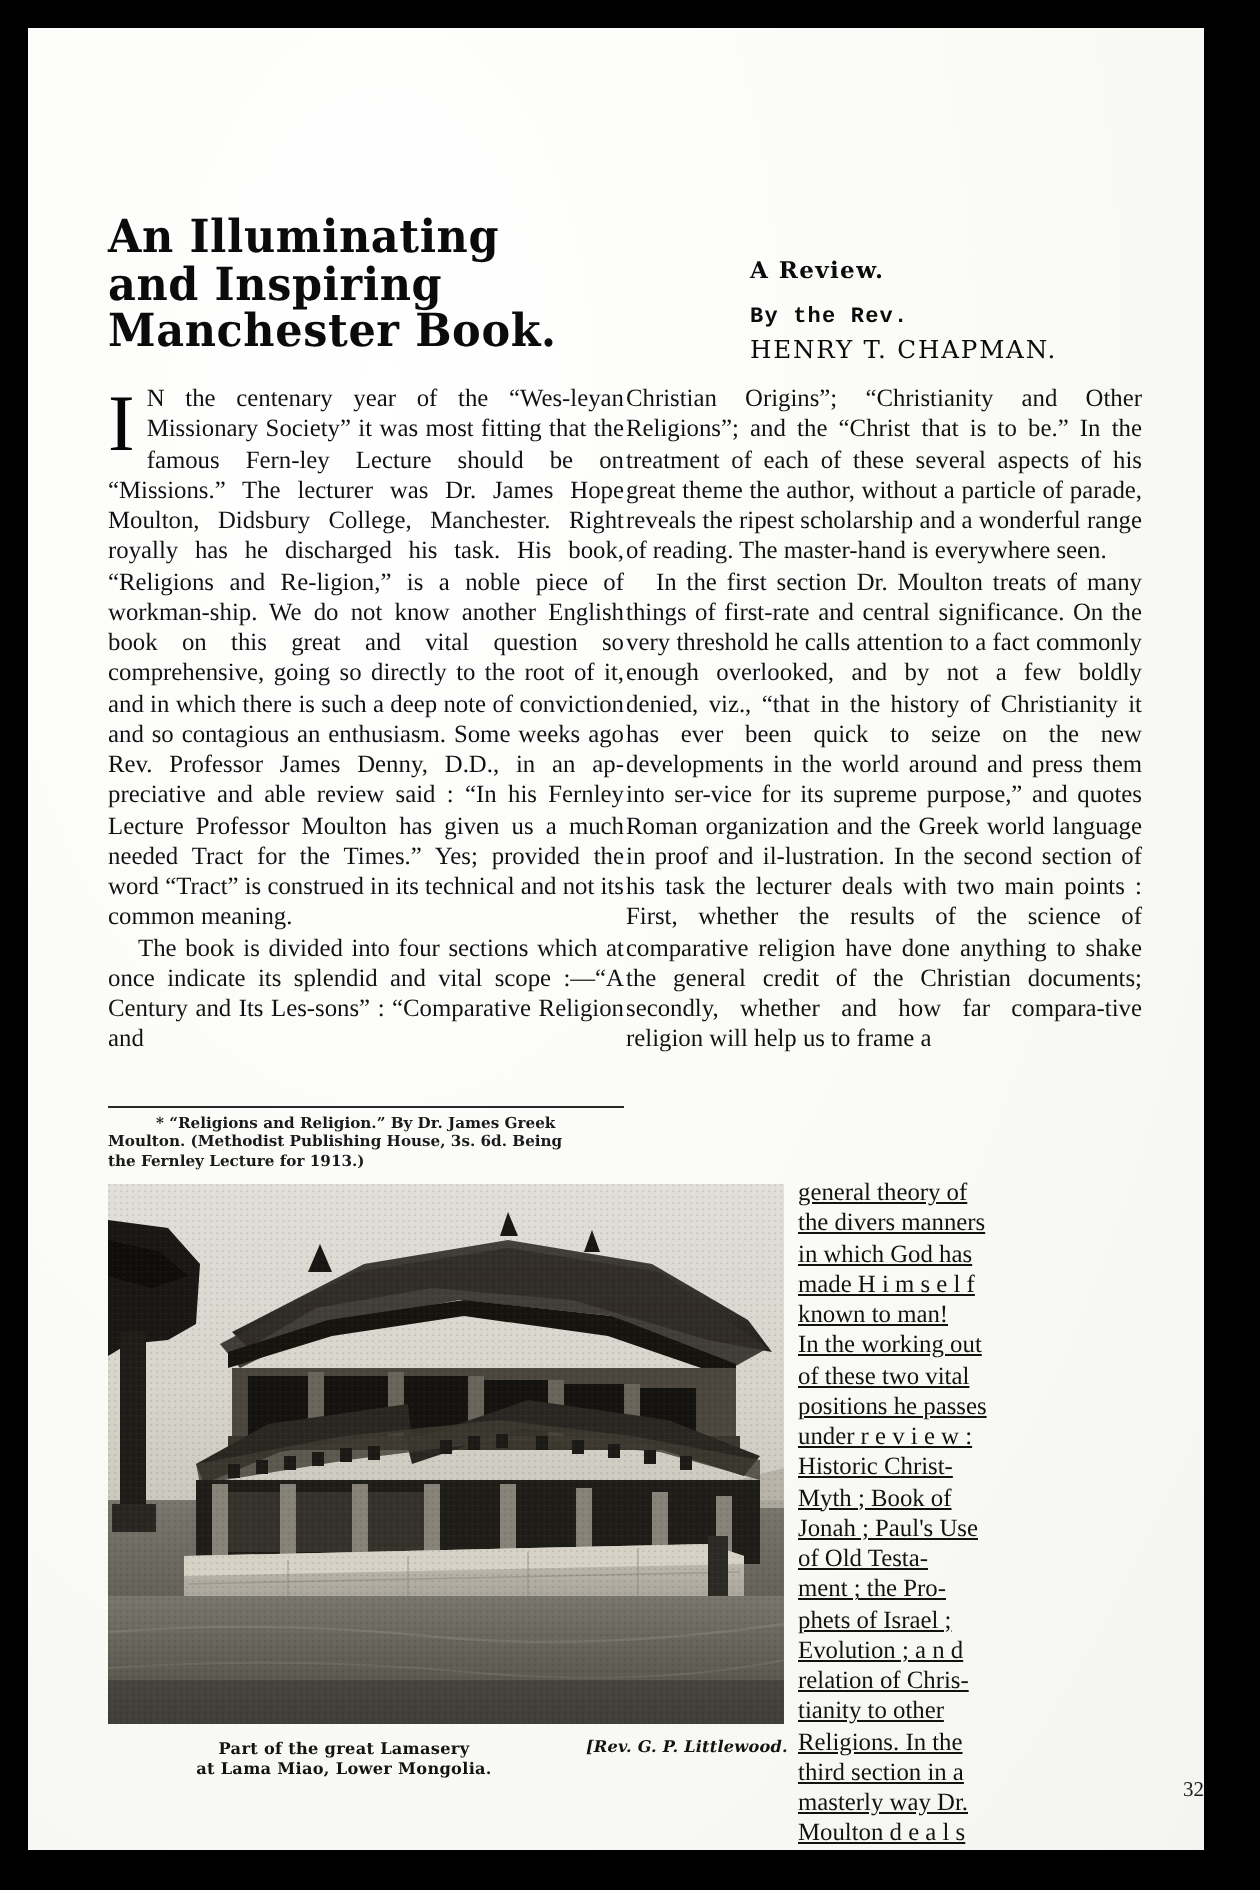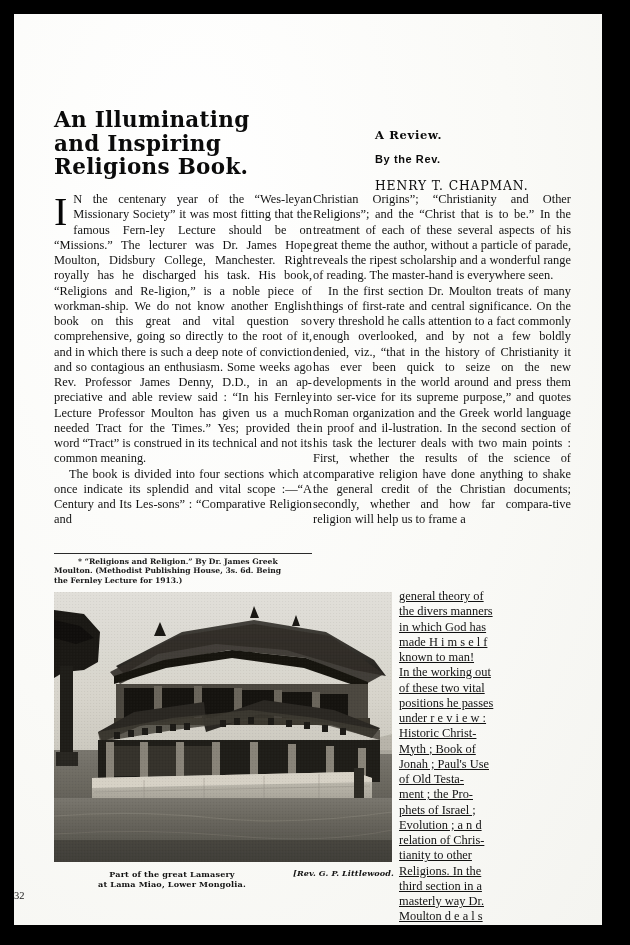--- a/index.html
+++ b/index.html
@@ -49,24 +49,24 @@
     left:361px;top:114px;width:200px;
     color:#0b0b0b;
   }
   .byline .b1{
     font-family:"DejaVu Serif", serif;
     font-weight:700;font-size:11.5px;
     letter-spacing:0.7px;
     margin-bottom:11px;
   }
   .byline .b2{
-    font-family:Liberation Sans, sans-serif;
+    font-family:Liberation Mono, monospace;
     font-weight:700;font-size:11px;
     letter-spacing:0.6px;
-    margin-bottom:14px;
+    margin-bottom:3px;
   }
   .byline .b3{
     font-family:"DejaVu Serif", serif;
     font-weight:400;font-size:12.3px;
     letter-spacing:0.9px;
   }
 
   
   .col{
     position:absolute;
@@ -148,21 +148,21 @@
     font-weight:700;
     font-style:italic;
     font-size:8.1px;
     color:#131313;
     letter-spacing:0.1px;
     text-align:right;
   }
   .folio{
     position:absolute;
     left:0;top:876px;width:588px;
-    text-align:left;
+    text-align:right;
     font-family:"Liberation Serif", serif;
     font-size:10.5px;
     color:#1a1a1a;
   }
 
   
   .col-narrow{
     position:absolute;
     left:385px;top:575px;width:172px;
     font-size:12.4px;
@@ -177,21 +177,21 @@
 </head>
 <body>
 
 <div class="scan-frame">
   <div class="paper"></div>
   <div class="page">
 
     <div class="masthead">
       <div class="title-line">An Illuminating</div>
       <div class="title-line">and Inspiring</div>
-      <div class="title-line">Religions Book.</div>
+      <div class="title-line">Manchester Book.</div>
     </div>
 
     <div class="byline">
       <div class="b1">A Review.</div>
       <div class="b2">By the Rev.</div>
       <div class="b3">HENRY T. CHAPMAN.</div>
     </div>
 
     <div class="col col-left">
       <p class="first-para"><span class="dropcap">I</span><span>N the centenary year of the “Wes-leyan Missionary Society” it was most fitting that the famous Fern-ley Lecture should be on “Missions.” The lecturer was Dr. James Hope Moulton, Didsbury College, Manchester. Right royally has he discharged his task. His book, “Religions and Re-ligion,” is a noble piece of workman-ship. We do not know another English book on this great and vital question so comprehensive, going so directly to the root of it, and in which there is such a deep note of conviction and so contagious an enthusiasm. Some weeks ago Rev. Professor James Denny, D.D., in an ap-preciative and able review said : “In his Fernley Lecture Professor Moulton has given us a much needed Tract for the Times.” Yes; provided the word “Tract” is construed in its technical and not its common meaning.</span></p>

